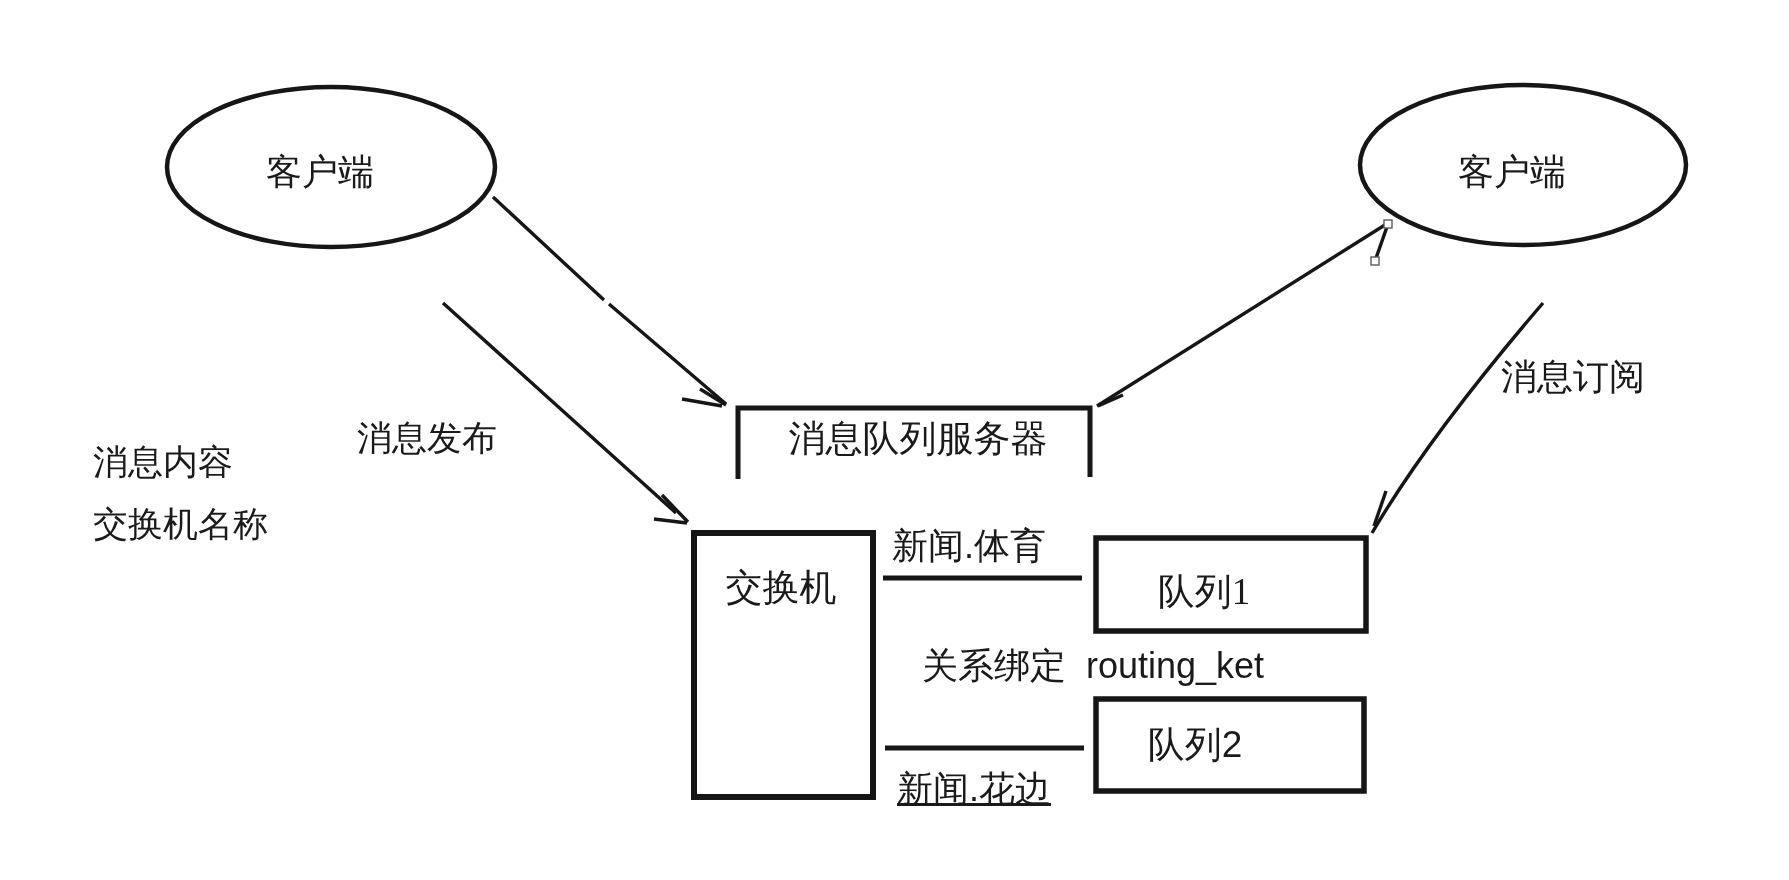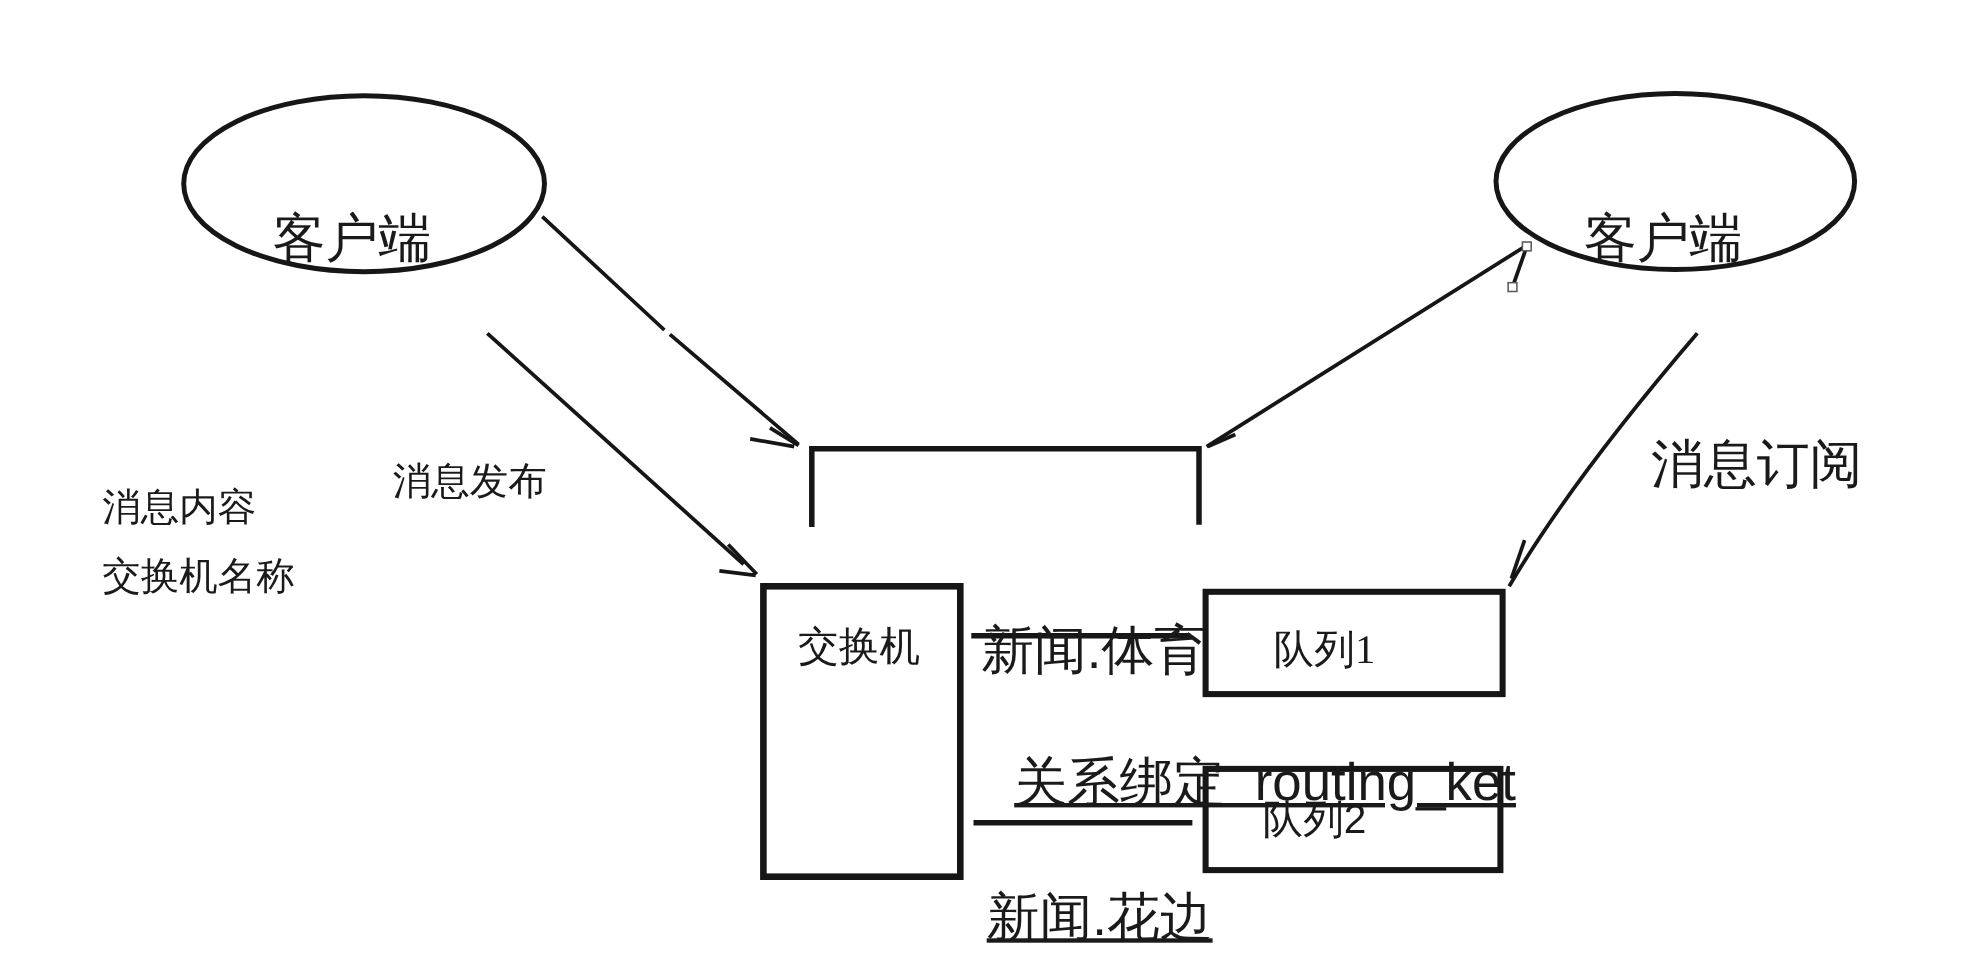--- a/index.html
+++ b/index.html
@@ -14,21 +14,21 @@
   .canvas svg { position: absolute; left: 0; top: 0; }
   .lbl {
     position: absolute;
     color: #1a1a1a;
     white-space: pre;
     line-height: 1.05;
     font-family: "Liberation Sans", sans-serif;
   }
   .center { text-align: center; }
   .fs35 { font-size: 35px; }
-  .fs36 { font-size: 48px; margin-top: 40px; }
+  .fs36 { font-size: 36px; }
   .fs37 { font-size: 37px; }
 </style>
 </head>
 <body>
 
 <div class="canvas">
 
   <svg width="1789" height="880" viewBox="0 0 1789 880" fill="none" stroke="#161616">
 
     <ellipse cx="331" cy="167" rx="164" ry="80" stroke-width="4.5"></ellipse>
@@ -56,26 +56,27 @@
     <path d="M1388 224 L1375 261" stroke-width="3.4"></path>
     <rect x="1384" y="220" width="8" height="8" fill="#ffffff" stroke="#5a5a5a" stroke-width="1.4"></rect>
     <rect x="1371" y="257" width="8" height="8" fill="#ffffff" stroke="#5a5a5a" stroke-width="1.4"></rect>
 
     <path d="M1543 303 Q1429 436 1372 533" stroke-width="3.4"></path>
     <path d="M1386 491 L1374 526" stroke-width="3.4"></path>
   </svg>
 
   <div class="lbl fs36 center" style="left:170px; top:153px; width:300px;">客户端</div>
   <div class="lbl fs36 center" style="left:1362px; top:153px; width:300px;">客户端</div>
+  <div class="lbl fs37 center" style="left:768px; top:420px; width:300px;">消息队列服务器</div>
   <div class="lbl fs37 center" style="left:681px; top:569px; width:200px;">交换机</div>
   <div class="lbl fs37 center" style="left:1104px; top:573px; width:200px;font-family:Liberation Serif, serif;">队列1</div>
   <div class="lbl fs37 center" style="left:1095px; top:726px; width:200px;">队列2</div>
 
   <div class="lbl fs35" style="left:357px; top:420px;">消息发布</div>
   <div class="lbl fs36" style="left:1501px; top:358px;">消息订阅</div>
   <div class="lbl fs36" style="left:892px; top:527px;">新闻.体育</div>
-  <div class="lbl fs36" style="left:922px; top:647px;text-decoration:underline;">关系绑定  routing_ket</div>
+  <div class="lbl fs36" style="left:922px; top:647px;">关系绑定  routing_ket</div>
   <div class="lbl fs36" style="left:897px; top:770px;text-decoration:underline;">新闻.花边</div>
 
   <div class="lbl fs35" style="left:93px; top:444px;">消息内容</div>
   <div class="lbl fs35" style="left:93px; top:506px;text-align:right;">交换机名称</div>
 
 </div>
 
 </body></html>

